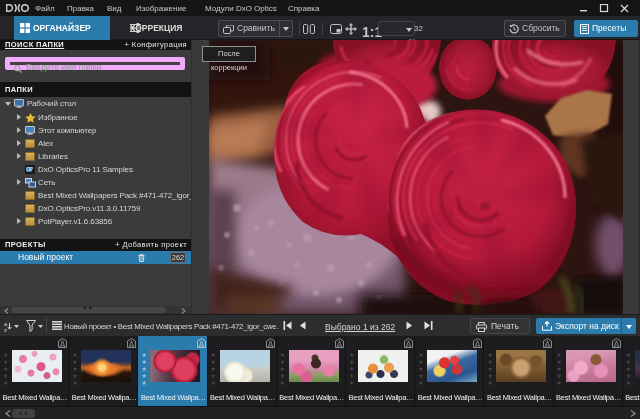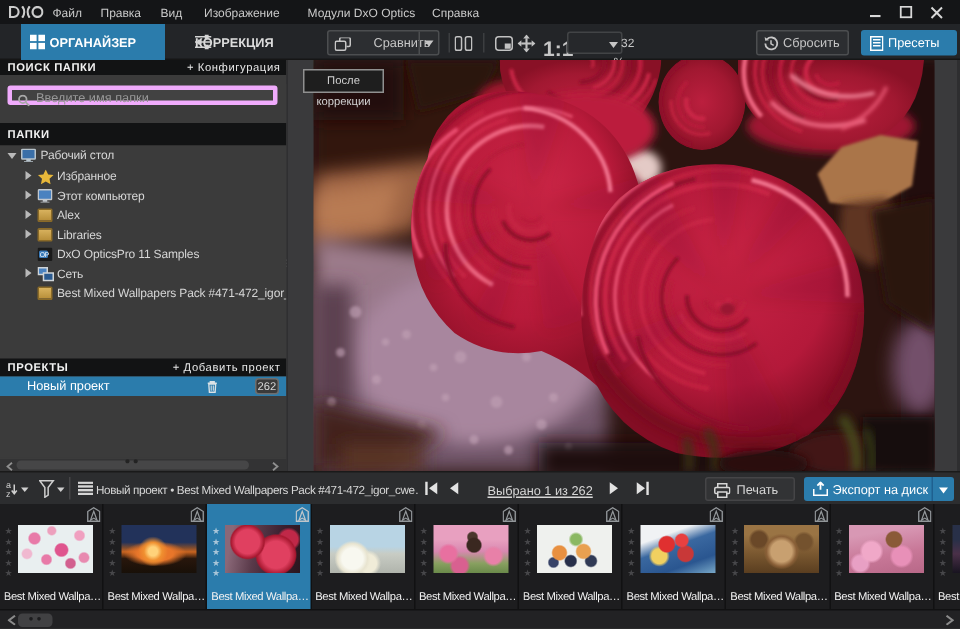--- a/index.html
+++ b/index.html
@@ -11,21 +11,21 @@
 
 #toolbar{position:absolute;left:0;top:16px;width:640px;height:24px;background:#232528;border-bottom:1px solid #161616;}
 #orgtab{position:absolute;left:14px;top:0;width:96px;height:24px;background:#2b7cac;color:#fff;font-size:8.5px;font-weight:bold;line-height:24px;}
 #cortab{position:absolute;left:110px;top:0;width:100px;height:24px;color:#dcdcdc;font-size:8.5px;font-weight:bold;line-height:24px;}
 .tbtn{position:absolute;top:4px;height:17px;background:#2c2e31;border:1px solid #4c4e50;border-radius:2px;color:#c6c6c6;font-size:8.5px;line-height:15px;}
 .bluebtn{background:#2b7cac;border:1px solid #2b7cac;color:#fff;}
 .sep{position:absolute;top:6px;width:1px;height:13px;background:#3c3e40;}
 
 .phead{position:absolute;left:0;width:191px;background:#121314;color:#f2f2f2;font-size:7.5px;font-weight:bold;letter-spacing:0.4px;}
 .pbody{position:absolute;left:0;width:191px;background:#3b3b3b;}
-#search{position:absolute;left:5px;top:57px;width:180px;height:13px;background:#424242;border:3px solid #f0abfc;border-radius:2px;color:#989898;font-size:8.5px;line-height:11px;}
+#search{position:absolute;left:5px;top:57px;width:180px;height:13px;background:#424242;border:5px solid #f0abfc;border-radius:2px;color:#989898;font-size:8.5px;line-height:11px;}
 .trow{position:absolute;left:0;width:191px;height:13px;color:#d6d6d6;font-size:8px;letter-spacing:-0.1px;line-height:13px;white-space:nowrap;overflow:hidden;}
 .arr{position:absolute;width:0;height:0;}
 .arr.right{border-left:4px solid #b9b9b9;border-top:3.5px solid transparent;border-bottom:3.5px solid transparent;}
 .arr.down{border-top:4px solid #b9b9b9;border-left:3.5px solid transparent;border-right:3.5px solid transparent;}
 .ticon{position:absolute;top:2px;width:10px;height:9px;}
 .folder{background:linear-gradient(#d8b25e,#b88f3a);border:1px solid #8a6a28;border-radius:1px;}
 
 #workspace{position:absolute;left:191px;top:40px;width:449px;height:274px;background:#3a3a3c;}
 #photo{position:absolute;left:18px;top:0;width:414px;height:274px;}
 #tooltip{position:absolute;left:11px;top:5.5px;width:54px;height:16.5px;background:#1e1e1e;border:1px solid #909090;color:#d2d2d2;font-size:7.5px;line-height:14.5px;text-align:center;}
@@ -82,21 +82,21 @@
             <path d="M0 1.5h11M0 5h11M0 8.5h11"></path>
           </g>
       <g fill="#d4d4d4">
             <rect x="6.5" y="0" width="2.6" height="3.2"></rect>
             <rect x="1.8" y="3.4" width="2.6" height="3.2"></rect>
             <rect x="6.5" y="6.8" width="2.6" height="3.2"></rect>
           </g>
     </svg>
     <span style="margin-left:20px">КОРРЕКЦИЯ</span>
   </div>
-  <div class="tbtn" style="left:218px;width:75px;padding-left:12px;">
+  <div class="tbtn" style="left:218px;width:75px;">
     <svg class="abs" style="left:4px;top:3.5px" width="11" height="9" viewBox="0 0 11 9">
       <rect x="0.5" y="2.5" width="7" height="6" rx="1" fill="none" stroke="#c6c6c6" stroke-width="1"></rect>
       <path d="M3.5 2.5 v-1.5 a1 1 0 0 1 1-1 h5 a1 1 0 0 1 1 1 v4 a1 1 0 0 1 -1 1 h-1.5" fill="none" stroke="#c6c6c6" stroke-width="1"></path>
     </svg>
     <span style="margin-left:18px">Сравнить</span>
     <div class="abs" style="left:60px;top:0;width:1px;height:15px;background:#4c4e50"></div>
     <div class="arr down abs" style="left:64px;top:6px;border-top-color:#c6c6c6"></div>
   </div>
   <div class="sep" style="left:299px"></div>
   <svg class="abs" style="left:303px;top:8px" width="12" height="10" viewBox="0 0 12 10">
@@ -133,21 +133,21 @@
   </div>
   <div class="tbtn bluebtn" style="left:574px;width:64px;">
     <svg class="abs" style="left:5px;top:3px" width="9" height="10" viewBox="0 0 9 10">
       <rect x="0.5" y="0.5" width="8" height="9" fill="none" stroke="#fff" stroke-width="1"></rect>
       <path d="M2 2.5h5M2 4.5h5M2 6.5h5" stroke="#fff" stroke-width="0.9"></path>
     </svg>
     <span style="margin-left:17px">Пресеты</span>
   </div>
 </div>
 
-<div class="phead" style="top:40px;height:16px;line-height:10px;"><span style="margin-left:5px">ПОИСК ПАПКИ</span><span style="position:absolute;right:4px;font-weight:normal;color:#e6e6e6;">+ Конфигурация</span></div>
+<div class="phead" style="top:40px;height:16px;line-height:10px;text-decoration:underline;"><span style="margin-left:5px">ПОИСК ПАПКИ</span><span style="position:absolute;right:4px;font-weight:normal;color:#e6e6e6;">+ Конфигурация</span></div>
 <div class="pbody" style="top:50px;height:32px;"></div>
 <div id="search">
   <svg class="abs" style="left:4px;top:2.5px" width="8" height="8" viewBox="0 0 8 8">
         <circle cx="3.2" cy="3.2" r="2.5" fill="none" stroke="#a8a8a8" stroke-width="1.2"></circle>
         <path d="M5.2 5.2 L7.5 7.5" stroke="#a8a8a8" stroke-width="1.2"></path>
       </svg>
   <span style="margin-left:16px">Введите имя папки</span>
 </div>
 <div class="phead" style="top:82px;height:15px;line-height:15px;"><span style="margin-left:5px">ПАПКИ</span></div>
 <div class="pbody" style="top:97px;height:142px;" id="tree">
@@ -198,20 +198,29 @@
     <div class="arr right abs" style="left:17px;top:3px"></div>
     <svg class="ticon" style="left:25px;width:11px;height:10px" viewBox="0 0 11 10">
           <rect x="0.5" y="0.5" width="6" height="4.5" fill="#4a82c0" stroke="#cfd4d8"></rect>
           <rect x="4" y="4" width="6.5" height="5" fill="#2a5a90" stroke="#cfd4d8"></rect>
         </svg>
     <span style="margin-left:38px">Сеть</span>
   </div>
   <div class="trow" style="top:92px">
     <div class="ticon folder" style="left:25px"></div>
     <span style="margin-left:38px">Best Mixed Wallpapers Pack #471-472_igor_cwe</span>
+  </div>
+  <div class="trow" style="top:105px">
+    <div class="ticon folder" style="left:25px"></div>
+    <span style="margin-left:38px">DxO.OpticsPro.v11.3.0.11759</span>
+  </div>
+  <div class="trow" style="top:118px">
+    <div class="arr right abs" style="left:17px;top:3px"></div>
+    <div class="ticon folder" style="left:25px"></div>
+    <span style="margin-left:38px">PotPlayer.v1.6.63856</span>
   </div>
   <div class="abs" style="left:188px;top:78px;width:3px;height:10px;color:#8a8a8a;font-size:6px;line-height:3.4px;">⋮</div>
 </div>
 <div class="phead" style="top:239px;height:12px;line-height:12px;"><span style="margin-left:5px">ПРОЕКТЫ</span><span style="position:absolute;right:4px;font-weight:normal;color:#e6e6e6;">+ Добавить проект</span></div>
 <div class="pbody" style="top:251px;height:54px;">
   <div style="position:absolute;left:0;top:0;width:191px;height:13px;background:#2b7cac;color:#fff;font-size:8.5px;line-height:13px;">
     <span style="margin-left:18px">Новый проект</span>
     <svg class="abs" style="left:138px;top:2.5px" width="7" height="8" viewBox="0 0 7 8">
           <path d="M0.5 1.5h6M2.2 1.5v-1h2.6v1" fill="none" stroke="#dbe2e6" stroke-width="0.9"></path>
           <path d="M1.2 2 l0.4 5.5 h3.8 l0.4-5.5z" fill="none" stroke="#dbe2e6" stroke-width="0.9"></path>

